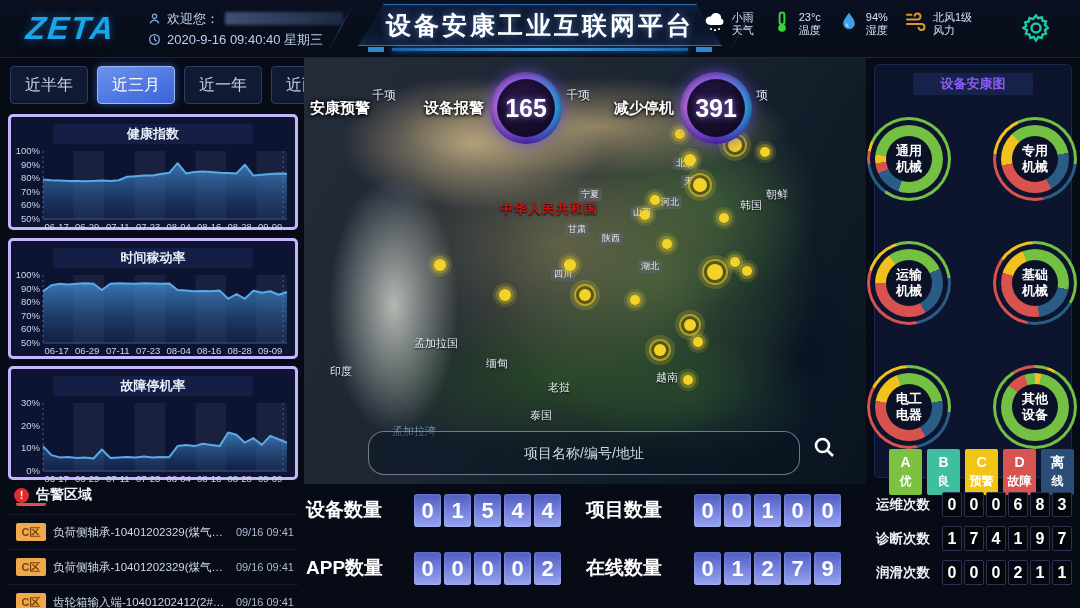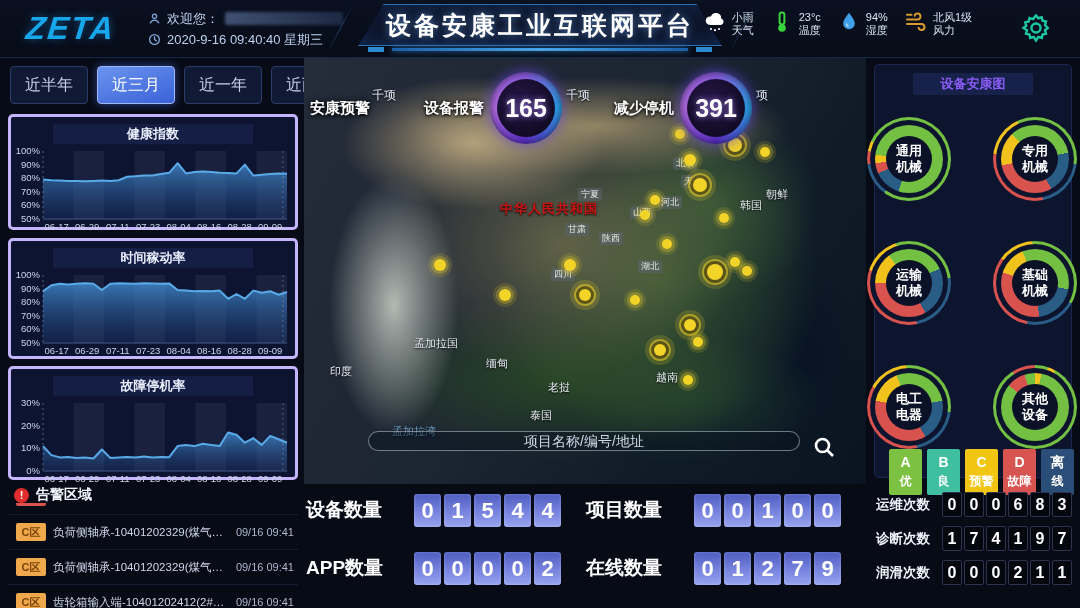--- a/index.html
+++ b/index.html
@@ -65,21 +65,21 @@
   .marker.big{box-shadow:0 0 0 3px rgba(20,20,10,.55),0 0 0 5px rgba(242,211,39,.55),0 0 0 9px rgba(242,211,39,.18);}
 
   #kpis{position:absolute;left:6px;top:14px;width:550px;display:flex;}
   .kpi{display:flex;align-items:center;}
   .kpi-label{font-size:15px;font-weight:bold;color:#fff;text-shadow:0 1px 3px #000,0 0 6px rgba(0,0,0,.8);}
   .kpi-ring{position:relative;width:72px;height:72px;margin:0 2px 0 6px;border-radius:50%;background:conic-gradient(#8a5ce0,#2ba0e8,#5b2fc8,#b06ae0,#8a5ce0);box-shadow:0 0 14px rgba(100,70,220,.8),inset 0 0 8px rgba(0,0,0,.6);}
   .kpi-ring:before{content:"";position:absolute;inset:7px;border-radius:50%;background:radial-gradient(circle at 40% 35%,#241543,#120b26 70%);}
   .kpi-val{position:absolute;inset:0;display:flex;align-items:center;justify-content:center;font-size:25px;font-weight:bold;color:#fff;text-shadow:0 0 6px rgba(180,140,255,.8);}
   .kpi-unit{font-size:12px;color:#e8eefc;margin:-26px 0 0 2px;text-shadow:0 1px 2px #000;}
 
-  #search{position:absolute;left:64px;top:373px;width:432px;height:20px;border:1px solid rgba(230,240,255,.45);border-radius:16px;background:rgba(8,16,30,.42);display:flex;align-items:center;justify-content:center;}
+  #search{position:absolute;left:64px;top:373px;width:432px;height:44px;border:1px solid rgba(230,240,255,.45);border-radius:16px;background:rgba(8,16,30,.42);display:flex;align-items:center;justify-content:center;}
   #search input{background:transparent;border:none;outline:none;color:#dfe7f2;font-size:14px;text-align:center;width:90%;}
   #search input::placeholder{color:#cfd9e6;}
   #mag{position:absolute;left:508px;top:377px;width:24px;height:24px;cursor:pointer;}
 
   
   #counters{position:absolute;left:306px;top:490px;width:560px;display:grid;grid-template-columns:280px 280px;row-gap:18px;}
   .cnt{display:flex;align-items:center;height:40px;}
   .cnt-label{width:108px;font-size:19px;font-weight:bold;color:#fff;}
   .digits{display:flex;gap:3px;}
   .digit{width:27px;height:33px;border-radius:3px;background:linear-gradient(180deg,#4e5cc0 0%,#7884de 55%,#97a3ef 100%);color:#fff;font-size:22px;font-weight:bold;text-align:center;line-height:33px;box-shadow:inset 0 0 3px rgba(255,255,255,.3);}

